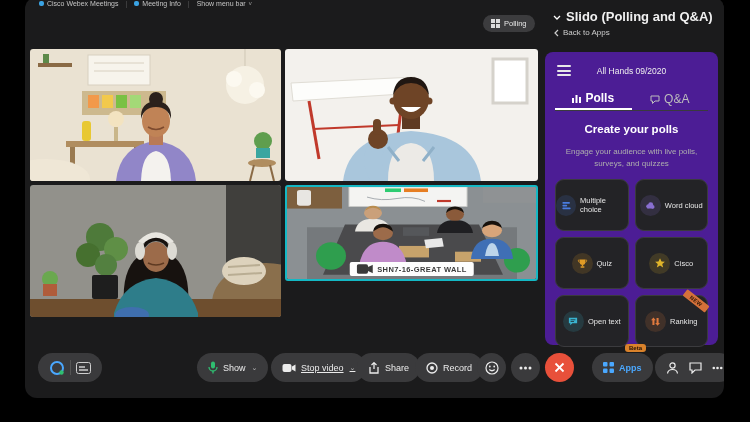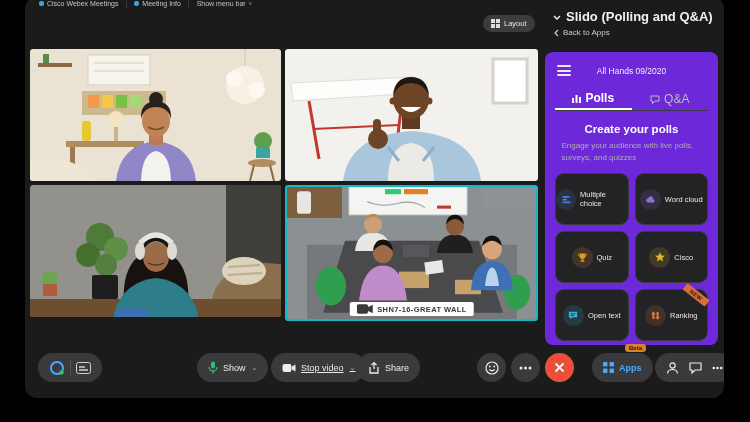--- a/index.html
+++ b/index.html
@@ -15,43 +15,43 @@
   .tb-sep{color:#555;}
   .tb-chev{color:#9a9a9a;font-size:6px;}
   
   .layout-btn{position:absolute;left:458px;top:18px;height:17px;display:flex;align-items:center;gap:4px;
     padding:0 8px;border:none;border-radius:9px;background:#3c3c3e;color:#e6e6e6;font-size:7.5px;cursor:pointer;}
   .tile{position:absolute;border-radius:3px;overflow:hidden;background:#000;}
   .tile svg{display:block;width:100%;height:100%;}
   .t1{left:5px;top:52px;width:251px;height:132px;}
   .t2{left:260px;top:52px;width:253px;height:132px;}
   .t3{left:5px;top:188px;width:251px;height:132px;}
-  .t4{left:260px;top:188px;width:253px;height:136px;border:2px solid var(--accent-teal,#14b8c4);}
+  .t4{left:260px;top:188px;width:253px;height:96px;border:2px solid var(--accent-teal,#14b8c4);}
   .room-label{position:absolute;left:50%;bottom:3px;transform:translateX(-50%);height:14px;display:flex;
     align-items:center;gap:4px;background:#fdfdfd;color:#3a3a3a;border-radius:2px;padding:0 7px;
     font-size:7.5px;font-weight:bold;letter-spacing:.4px;white-space:nowrap;}
   
   .panel{position:absolute;left:515px;top:0;width:184px;height:354px;background:#1b1b1c;}
   .panel-title{position:absolute;left:13px;top:12px;display:flex;align-items:center;gap:5px;
     font-size:13px;font-weight:bold;color:#f0f0f0;}
   .panel-back{position:absolute;left:13px;top:31px;display:flex;align-items:center;gap:4px;
     font-size:8px;color:#cdcdcd;cursor:pointer;}
-  .slido-card{position:absolute;left:5px;top:55px;width:173px;height:293px;background:#6d28d9;
+  .slido-card{position:absolute;left:5px;top:55px;width:173px;height:293px;background:#4c1d95;
     border-radius:8px;padding:10px 10px 8px;}
   .slido-head{position:relative;height:18px;display:flex;align-items:center;justify-content:center;}
   .hamburger{position:absolute;left:2px;top:3px;width:14px;height:11px;display:flex;flex-direction:column;
     justify-content:space-between;cursor:pointer;}
   .hamburger i{display:block;height:2px;background:#e8e8e8;border-radius:1px;}
   .slido-event{font-size:8.5px;color:#eee;}
   .tabs{display:flex;margin-top:8px;border-bottom:1px solid #3a3a3d;}
   .tab{flex:1;display:flex;align-items:center;justify-content:center;gap:4px;height:22px;
     font-size:12px;color:#bdbdbd;cursor:pointer;}
   .tab.active{color:#fff;font-weight:bold;border-bottom:2px solid #fff;}
   .slido-heading{margin-top:12px;text-align:center;font-size:11.5px;font-weight:bold;color:#fff;}
-  .slido-sub{margin:5px auto 0;width:140px;text-align:left;font-size:8px;line-height:1.45;color:#aeaeae;}
+  .slido-sub{margin:11px auto 0;width:140px;text-align:center;font-size:8px;line-height:1.45;color:#aeaeae;}
   .cards{margin-top:10px;display:grid;grid-template-columns:1fr 1fr;gap:6px;}
   .pcard{position:relative;height:52px;border:1px solid #3b3b3e;border-radius:9px;display:flex;
     flex-direction:row;align-items:center;justify-content:center;gap:4px;cursor:pointer;background:#232326;}
   .ic{position:relative;width:21px;height:21px;display:flex;align-items:center;justify-content:center;color:var(--c,#888);}
   .ic-bg{position:absolute;inset:0;border-radius:50%;background:currentColor;opacity:.16;}
   .pcard-label{font-size:7.5px;color:#e6e6e6;}
   .ribbon{position:absolute;top:1px;right:-3px;transform:rotate(38deg);background:#d4713a;color:#2d1505;
     font-size:5.5px;font-weight:bold;text-transform:uppercase;padding:1px 7px;border-radius:1px;letter-spacing:.5px;}
   
   .pill,.circ{position:absolute;top:356px;height:29px;border:none;background:#3a3a3c;color:#ececec;
@@ -88,21 +88,21 @@
       </span>
     </div>
 
     <button class="layout-btn">
       <svg width="9" height="9" viewBox="0 0 9 9">
         <rect x="0" y="0" width="4" height="4" fill="#ddd"></rect>
           <rect x="5" y="0" width="4" height="4" fill="#ddd"></rect>
         <rect x="0" y="5" width="4" height="4" fill="#ddd"></rect>
           <rect x="5" y="5" width="4" height="4" fill="#ddd"></rect>
       </svg>
-      <span>Layout</span>
+      <span>Polling</span>
     </button>
 
     <div class="tile t1">
       <svg viewBox="0 0 251 132" preserveAspectRatio="none">
         <rect width="251" height="132" fill="#eae2d2"></rect>
         <rect x="8" y="14" width="34" height="4" fill="#8a6a45"></rect>
           <rect x="13" y="5" width="6" height="9" fill="#5d8a4a"></rect>
         <rect x="58" y="6" width="62" height="30" fill="#f7f4ec" stroke="#d8d0c0"></rect>
         <line x1="64" y1="14" x2="114" y2="14" stroke="#d8d0c0"></line>
           <line x1="64" y1="22" x2="114" y2="22" stroke="#d8d0c0"></line>
@@ -379,20 +379,27 @@
 
     <button class="pill" style="left:332px;">
       <svg width="12" height="12" viewBox="0 0 12 12">
         <path d="M2 5 v6 h8 v-6" stroke="#ececec" fill="none" stroke-width="1.3"></path>
         <line x1="6" y1="0.8" x2="6" y2="7" stroke="#ececec" stroke-width="1.3"></line>
         <polyline points="3.5,3 6,0.8 8.5,3" stroke="#ececec" fill="none" stroke-width="1.3"></polyline>
       </svg>
       <span>Share</span>
     </button>
 
+    <button class="pill" style="left:390px;">
+      <svg width="12" height="12" viewBox="0 0 12 12">
+        <circle cx="6" cy="6" r="5" stroke="#ececec" fill="none" stroke-width="1.3"></circle>
+        <circle cx="6" cy="6" r="2" fill="#ececec"></circle>
+      </svg>
+      <span>Record</span>
+    </button>
 
     <button class="circ" style="left:452px;">
       <svg width="14" height="14" viewBox="0 0 14 14">
         <circle cx="7" cy="7" r="6" stroke="#ececec" fill="none" stroke-width="1.2"></circle>
         <circle cx="4.8" cy="5.5" r="0.9" fill="#ececec"></circle>
           <circle cx="9.2" cy="5.5" r="0.9" fill="#ececec"></circle>
         <path d="M4.3 8.5 Q7 11 9.7 8.5" stroke="#ececec" fill="none" stroke-width="1.2"></path>
       </svg>
     </button>
 

